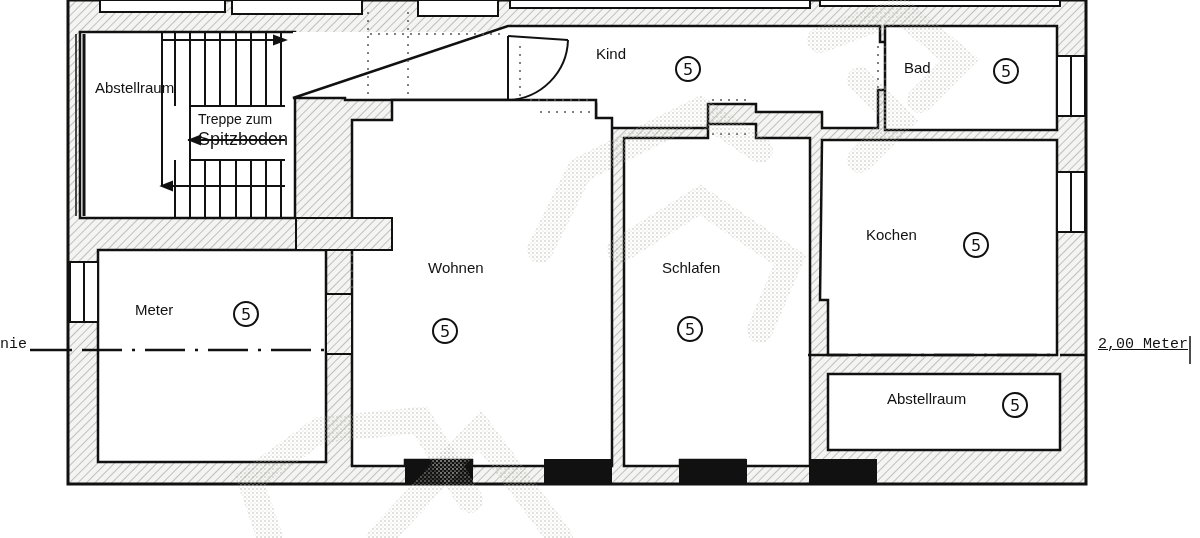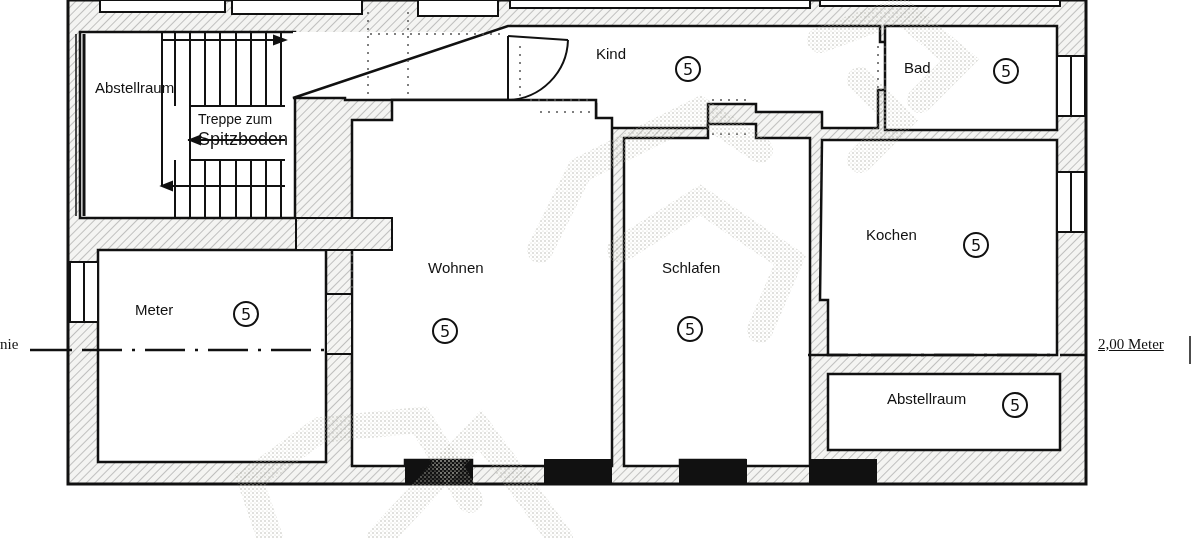--- a/index.html
+++ b/index.html
@@ -1,20 +1,20 @@
 <!DOCTYPE html>
 <html><head>
   <meta charset="utf-8">
   <style>
     html, body { margin: 0; padding: 0; }
     body { width: 1200px; height: 538px; background: #ffffff; overflow: hidden; position: relative; font-family: "Liberation Sans", sans-serif; }
     #plan { position: absolute; left: 0; top: 0; }
     .lbl { position: absolute; font-family: "Liberation Sans", sans-serif; font-size: 15px; color: #111111; white-space: nowrap; line-height: 1; }
     .badge { position: absolute; width: 26px; height: 26px; border: 2.5px solid #111; border-radius: 50%; box-sizing: border-box; display: flex; align-items: center; justify-content: center; font-family: "DejaVu Sans", sans-serif; font-size: 16px; color: #111; background: transparent; }
-    .side-lbl { position: absolute; font-family: Liberation Serif, serif; font-size: 15px; color: #111; white-space: nowrap; }
+    .side-lbl { position: absolute; font-family: Liberation Mono, monospace; font-size: 15px; color: #111; white-space: nowrap; }
     .scale-lbl { text-decoration: underline; }
   </style>
 </head>
 <body>
 
 <svg id="plan" width="1200" height="538" viewBox="0 0 1200 538" xmlns="http://www.w3.org/2000/svg">
   <defs>
     <pattern id="hatch" patternUnits="userSpaceOnUse" width="6" height="6" patternTransform="rotate(45)">
       <rect width="6" height="6" fill="#f4f4f2"></rect>
       <line x1="0" y1="0" x2="0" y2="6" stroke="#8a8a8a" stroke-width="1"></line>

